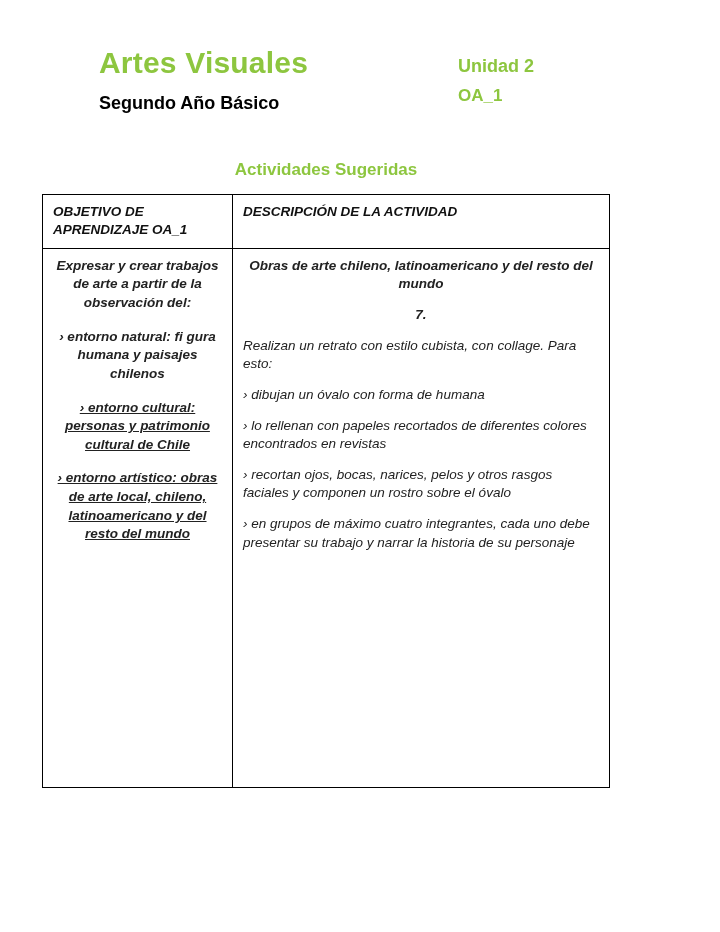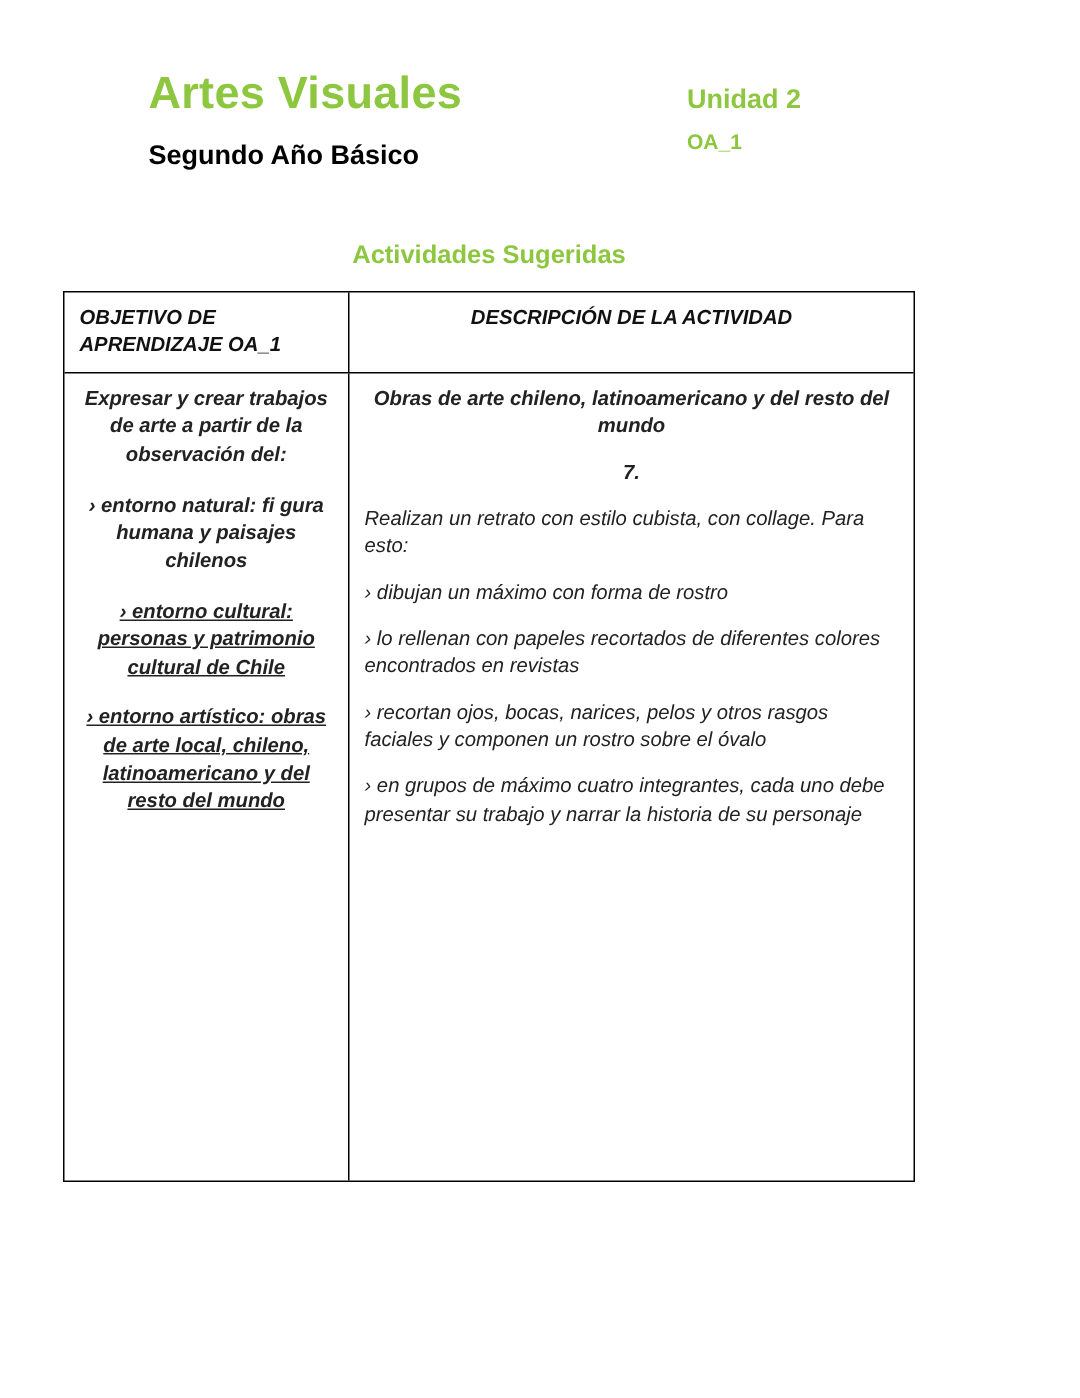--- a/index.html
+++ b/index.html
@@ -37,21 +37,21 @@
   }
 
   .unit-block { padding-top: 9px; }
   .unit-label {
     font-size: 18px;
     font-weight: bold;
     color: #8dc63f;
     line-height: 1.2;
   }
   .oa-label {
-    font-size: 14px;
+    font-size: 17px;
     font-weight: bold;
     color: #8dc63f;
     margin-top: 8px;
   }
 
   .section-title {
     text-align: center;
     font-size: 17px;
     font-weight: bold;
     color: #8dc63f;
@@ -73,21 +73,21 @@
 
   .cell {
     padding: 8px 10px;
     font-size: 13.5px;
     line-height: 1.38;
     color: #222222;
   }
   .cell.c1 { border-right: 1px solid #000000; }
 
   .head .cell { font-weight: bold; color: #111111; }
-  .head .c2 { text-align: center; }
+  .head .c2 { text-align: left; }
 
   .t-row.body { min-height: 538px; }
 
   .cell p { margin: 0 0 12px 0; }
   .cell.c1 p { margin: 0 0 15px 0; }
   .bold { font-weight: bold; text-align: center; }
   .underline { text-decoration: underline; }
   .obj-heading { margin-bottom: 14px; }
   .activity-num { margin-bottom: 10px; }
 </style>
@@ -122,21 +122,21 @@
         <p class="bold obj-heading">Expresar y crear trabajos de arte a partir de la observación del:</p>
         <p class="bold">› entorno natural: fi gura humana y paisajes chilenos</p>
         <p class="bold underline">› entorno cultural: personas y patrimonio cultural de Chile</p>
         <p class="bold underline">› entorno artístico: obras de arte local, chileno, latinoamericano y del resto del mundo</p>
       </div>
 
       <div class="cell c2">
         <p class="bold">Obras de arte chileno, latinoamericano y del resto del mundo</p>
         <p class="bold activity-num">7.</p>
         <p>Realizan un retrato con estilo cubista, con collage. Para esto:</p>
-        <p>› dibujan un máximo con forma de rostro</p>
+        <p>› dibujan un óvalo con forma de humana</p>
         <p>› lo rellenan con papeles recortados de diferentes colores encontrados en revistas</p>
         <p>› recortan ojos, bocas, narices, pelos y otros rasgos faciales y componen un rostro sobre el óvalo</p>
         <p>› en grupos de máximo cuatro integrantes, cada uno debe presentar su trabajo y narrar la historia de su personaje</p>
       </div>
 
     </div>
   </div>
 
 </div>
 

